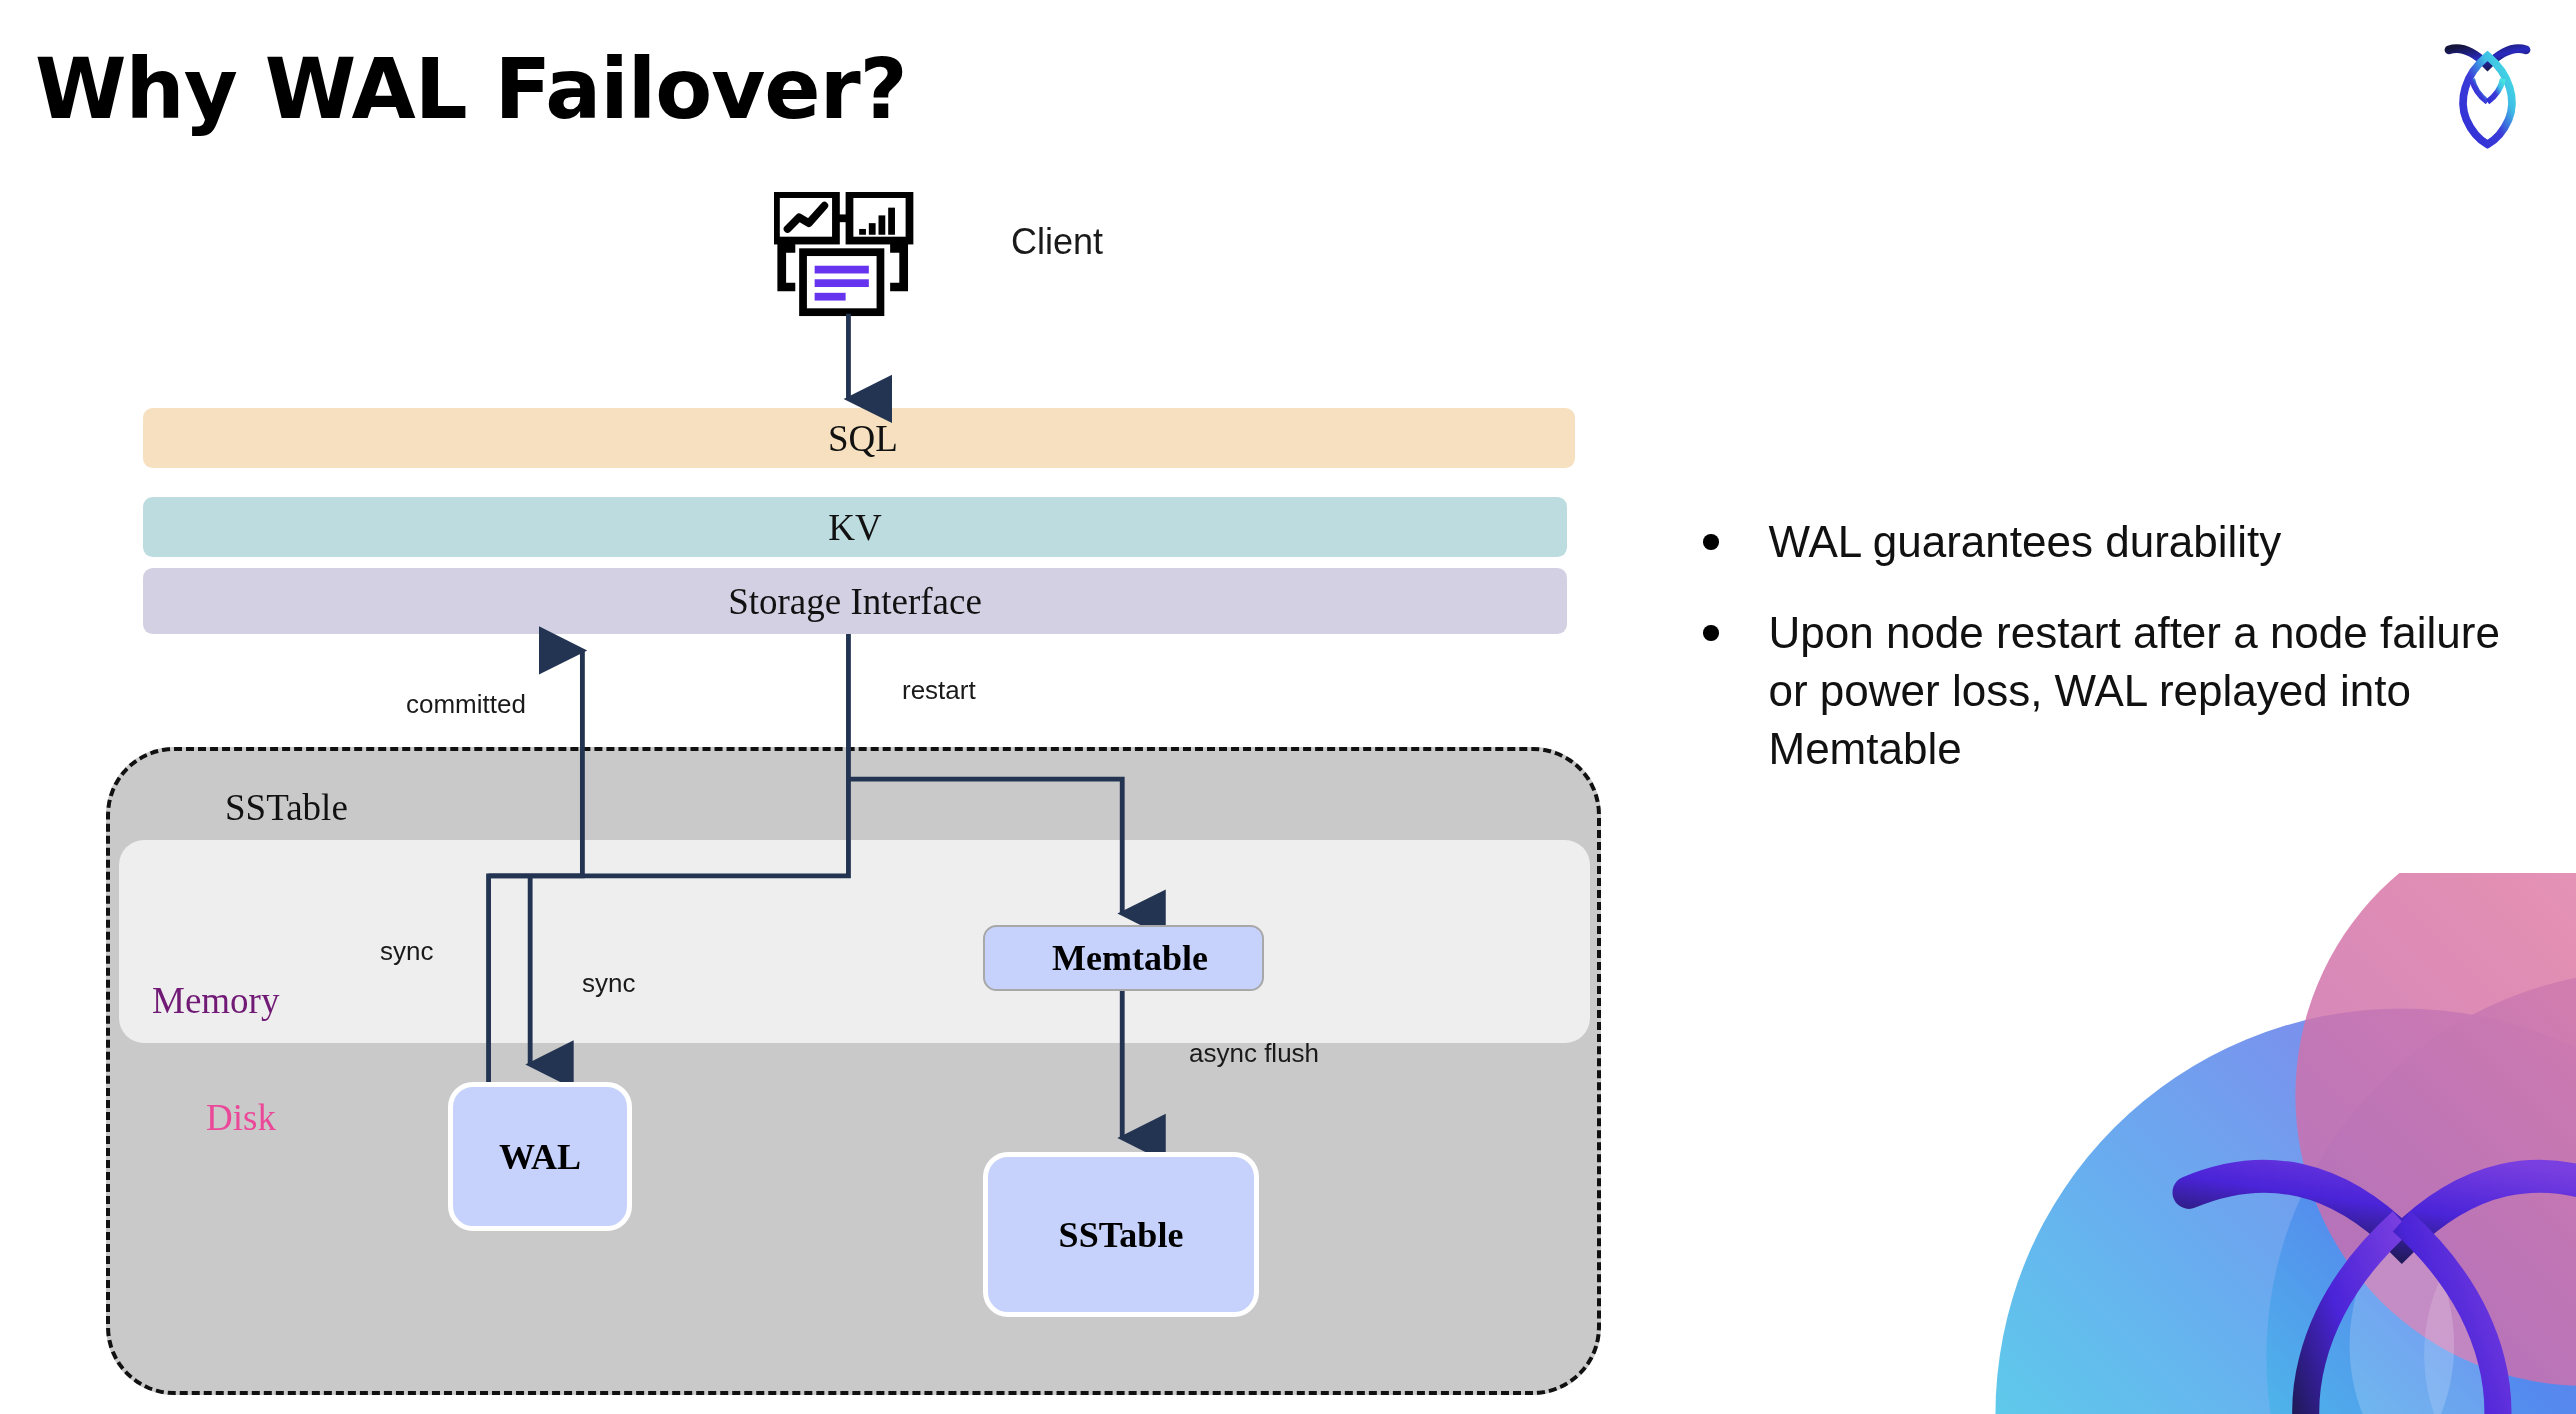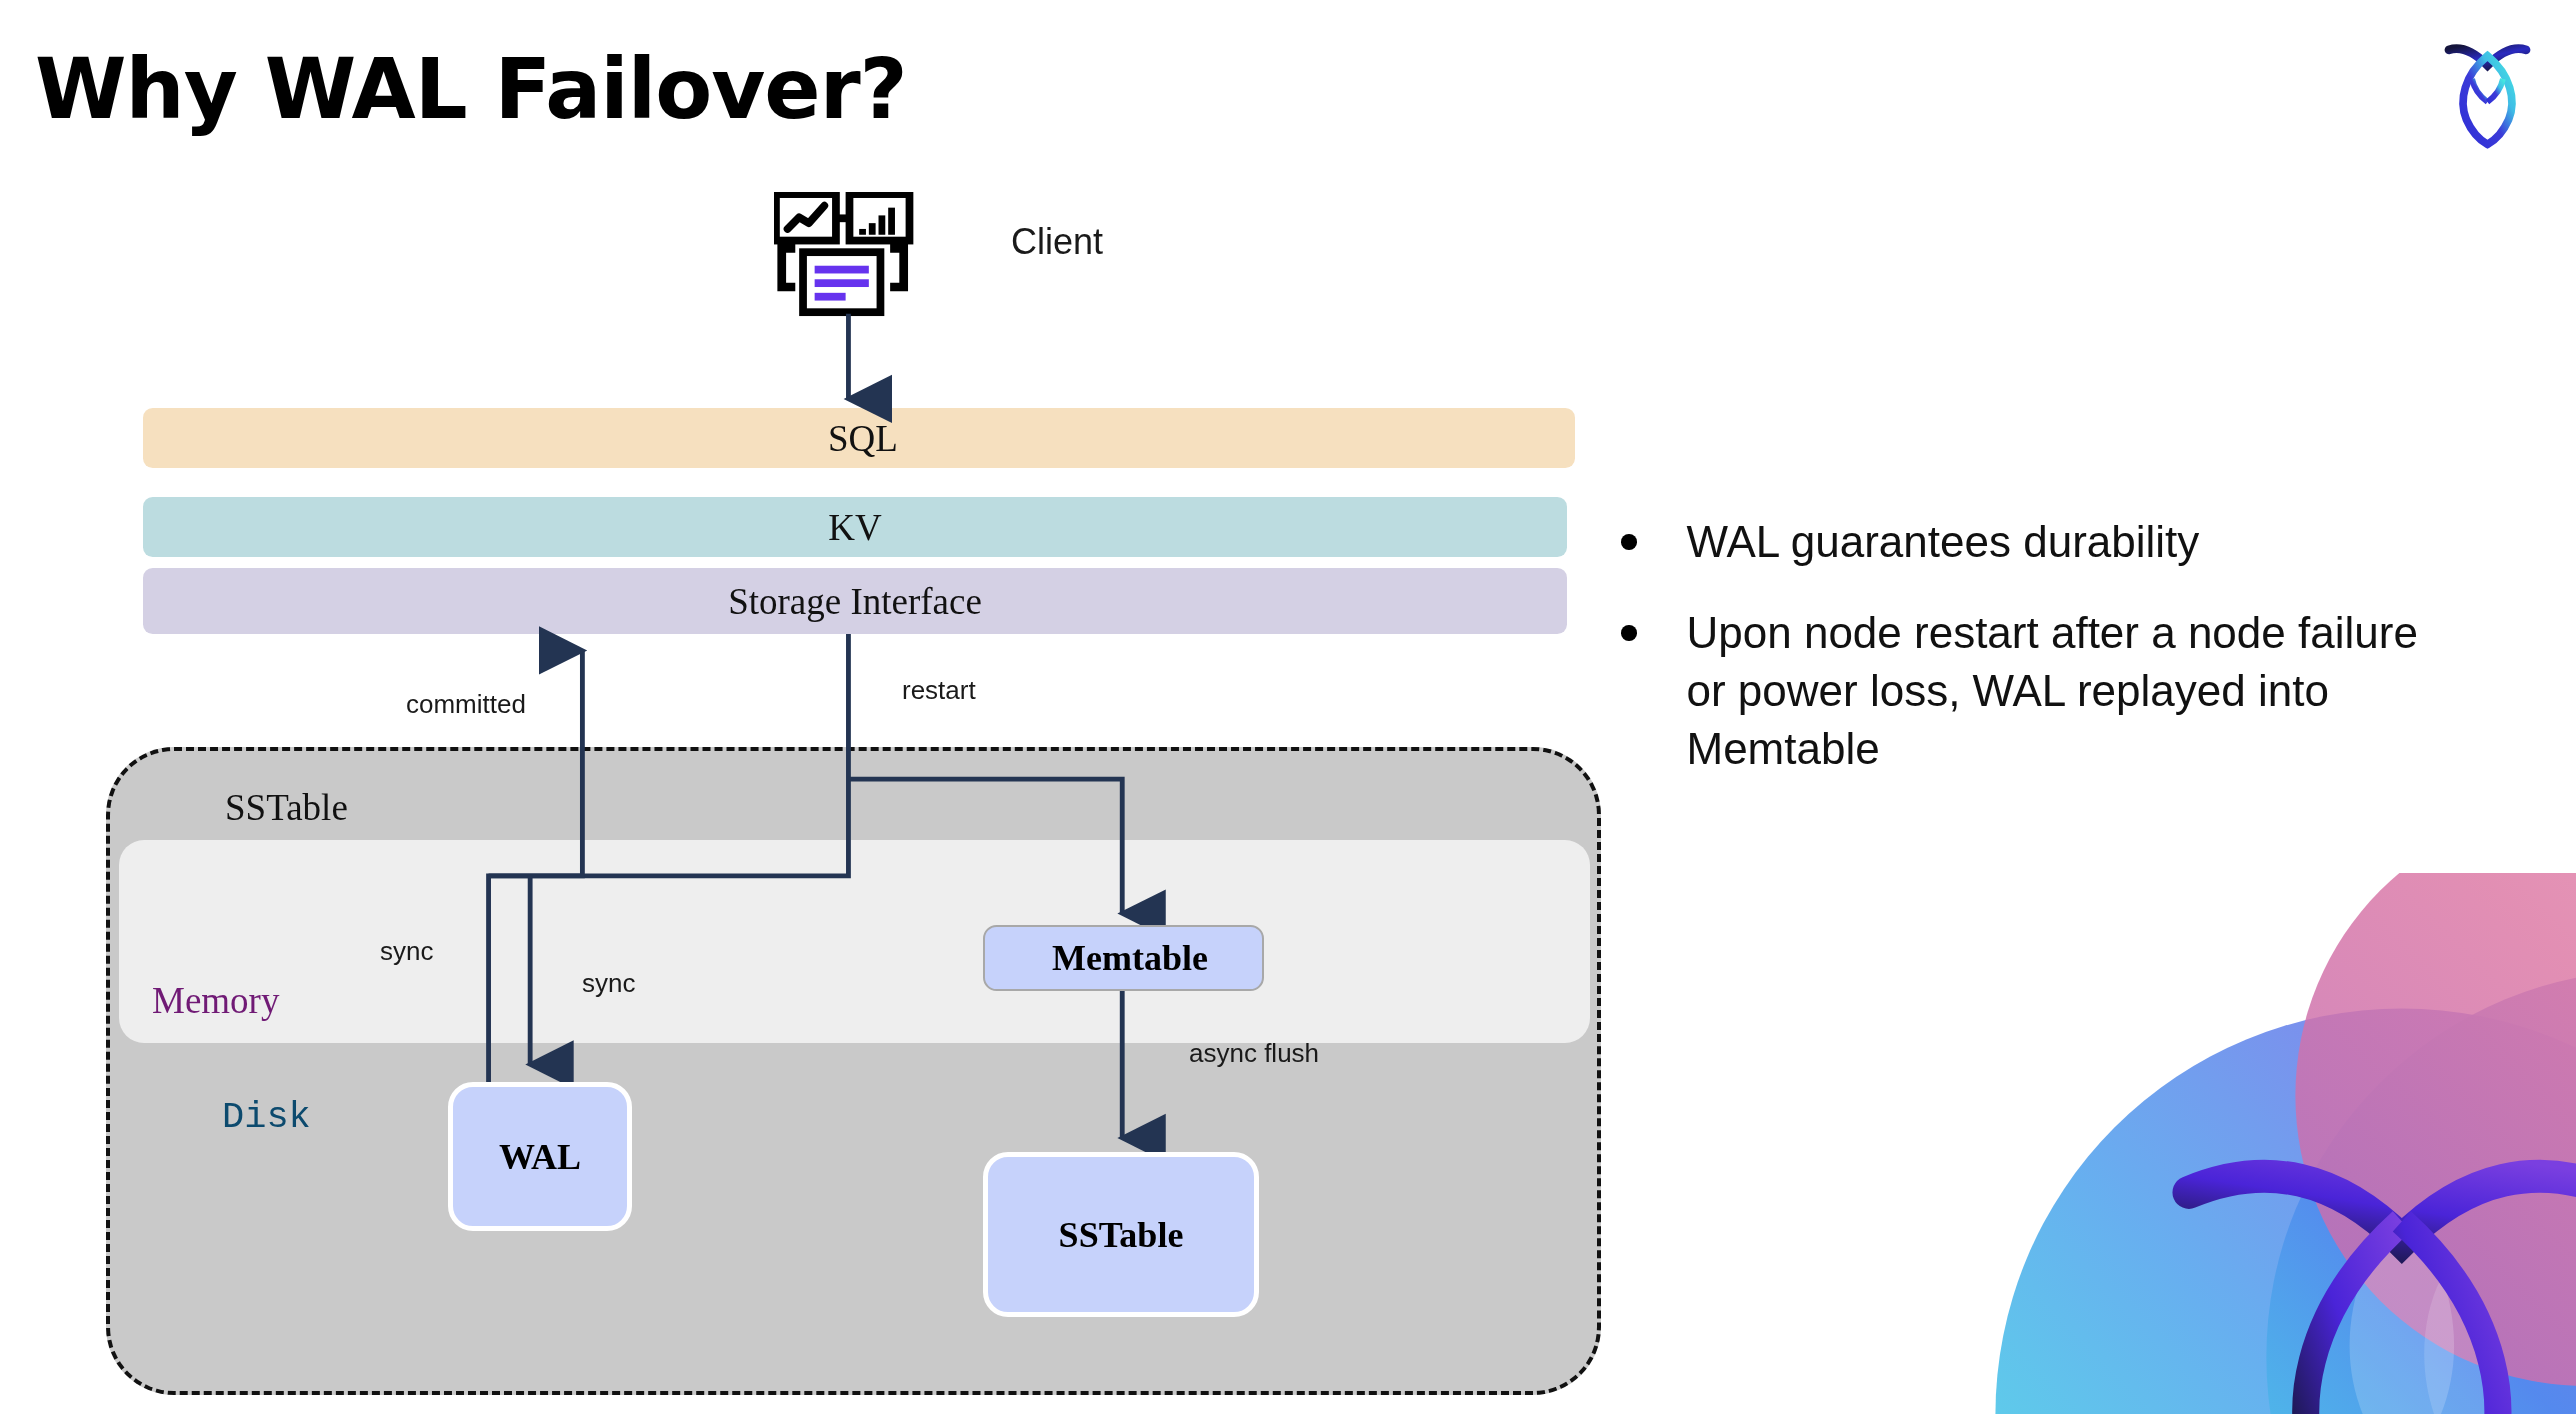--- a/index.html
+++ b/index.html
@@ -130,24 +130,23 @@
     left: 152px;
     top: 979px;
     font-family: "Liberation Serif", serif;
     font-size: 37px;
     color: #701a75;
   }
   #disk-label {
     position: absolute;
     left: 206px;
     top: 1096px;
-    font-family: Liberation Mono, monospace;
+    font-family: Liberation Serif, serif;
     font-size: 37px;
-    color: #0c4a6e;
-    margin-left: 16px;
+    color: #ec4899;
   }
 
   
   .node-box {
     position: absolute;
     display: flex;
     align-items: center;
     justify-content: center;
     background: #c6d2fb;
     font-family: "Liberation Serif", serif;
@@ -205,21 +204,21 @@
     left: 0;
     top: 0;
     width: 1664px;
     height: 1415px;
     pointer-events: none;
   }
 
   
   #bullets {
     position: absolute;
-    left: 1621px;
+    left: 1703px;
     top: 513px;
     width: 813px;
   }
   .bullet-row {
     display: flex;
     align-items: flex-start;
     margin-bottom: 33px;
   }
   .bullet-dot {
     width: 15.5px;

